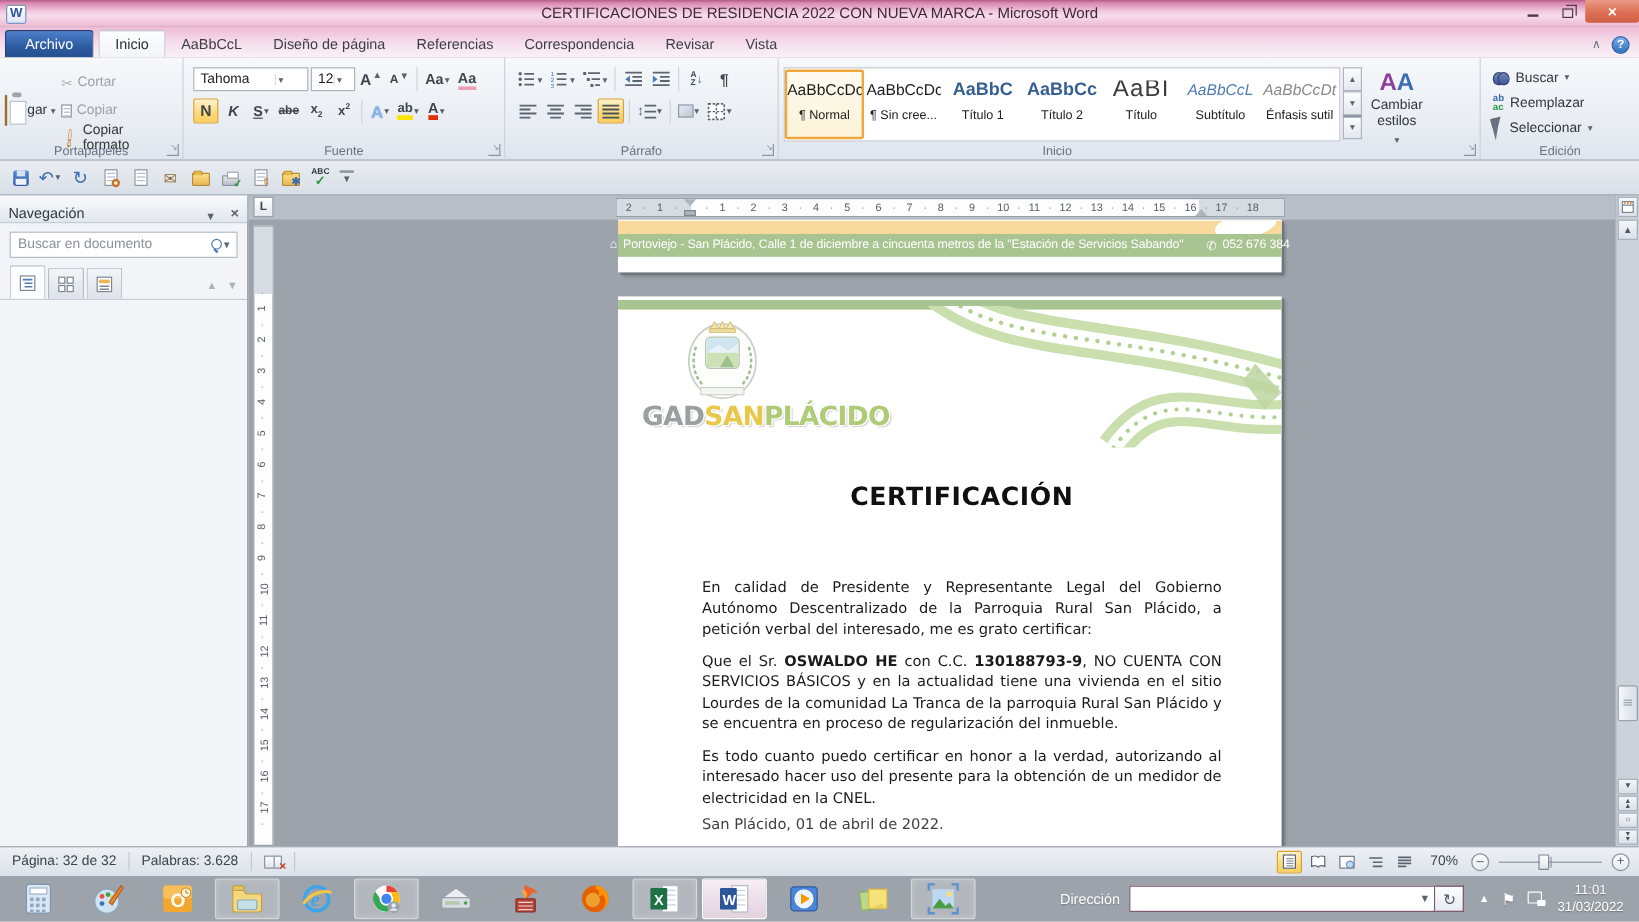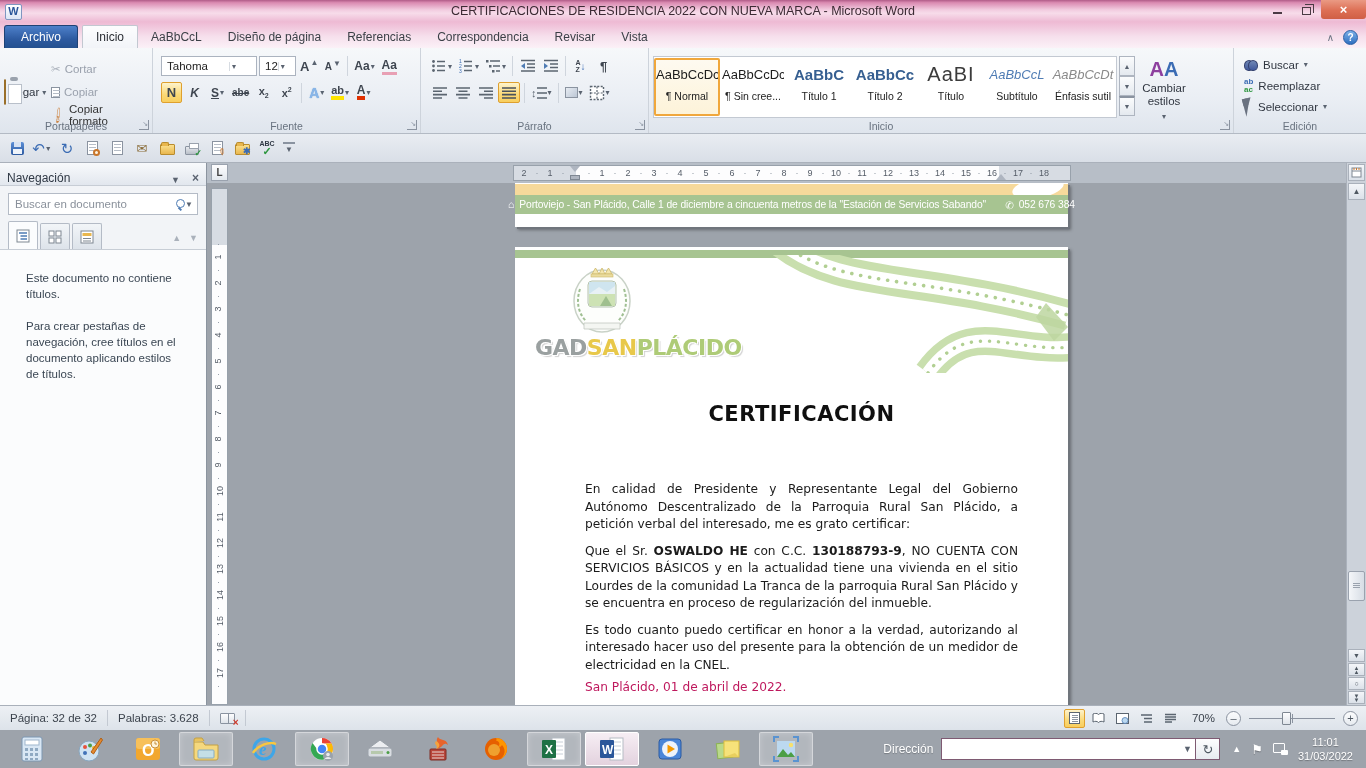--- a/index.html
+++ b/index.html
@@ -164,21 +164,21 @@
   .brandtext{position:absolute;left:20px;top:88px;font-size:22px;font-weight:bold;letter-spacing:-.5px;
     font-family:"DejaVu Sans",sans-serif;
     text-shadow:-1px -1px 0 #fff,1px -1px 0 #fff,-1px 1px 0 #fff,1px 1px 0 #fff,2px 2px 1px rgba(0,0,0,.18)}
   .bt-gad{color:#9aa0a0}.bt-san{color:#e8c84a}.bt-pla{color:#aecb77}
   .ribbon-decor{position:absolute;right:0;top:8px;width:310px;height:118px}
   .doctitle{position:absolute;top:155px;left:70px;width:433px;text-align:center;
     font-family:"DejaVu Sans",sans-serif;font-size:21px;font-weight:bold;color:#101010;letter-spacing:.5px}
   .dbody{position:absolute;top:234px;left:70px;width:433px;font-family:"DejaVu Sans",sans-serif;
     font-size:12.2px;line-height:17.5px;color:#1b1b1b;text-align:justify}
   .dbody p{margin-bottom:9px}
-  .ddate{position:absolute;top:433px;left:70px;font-family:"DejaVu Sans",sans-serif;font-size:12.2px;color:#be185d}
+  .ddate{position:absolute;top:433px;left:70px;font-family:"DejaVu Sans",sans-serif;font-size:12.2px;color:#404040}
 
   
   .scrollbar{position:absolute;right:0;top:163px;width:20px;bottom:63px;background:#ccd2da;border-left:1px solid #aab1bb;display:flex;flex-direction:column}
   .sbtn{height:17px;background:linear-gradient(#f4f6f9,#dbe1e9);border:1px solid #aab1bb;margin:1px;
     display:flex;align-items:center;justify-content:center;font-size:8px;color:#4f5archive8;color:#4f5862}
   .strack{flex:1;position:relative;margin:0 1px}
   .sthumb{position:absolute;left:0;right:0;bottom:48px;height:30px;background:linear-gradient(90deg,#f4f6f9,#d7dde5);
     border:1px solid #9aa2ae;border-radius:2px}
   .sthumb:before{content:'';position:absolute;left:4px;right:4px;top:13px;border-top:1px solid #9aa2ae;box-shadow:0 2px 0 #9aa2ae,0 -2px 0 #9aa2ae}
   .sb-stack{display:flex;flex-direction:column}
@@ -645,24 +645,20 @@
             <rect x="2.5" y="3" width="9" height="3" fill="#e9b74e"></rect>
             <g stroke="#7e8792" stroke-width="1.2">
               <path d="M3 8.5h8M3 11h8"></path>
             </g>
           </svg>
       </div>
       <div class="nav-arrows">
         <span>▲</span>
         <span>▼</span>
       </div>
-    </div>
-    <div class="nav-body">
-      <p>Este documento no contiene títulos.</p>
-      <p>Para crear pestañas de navegación, cree títulos en el documento aplicando estilos de títulos.</p>
     </div>
   </div>
 
   <div class="rulerrow">
     <div class="tabsel">
         <span>L</span>
       </div>
     <div class="hruler">
       <div class="lmarg"></div>
       <div class="rmarg"></div>

